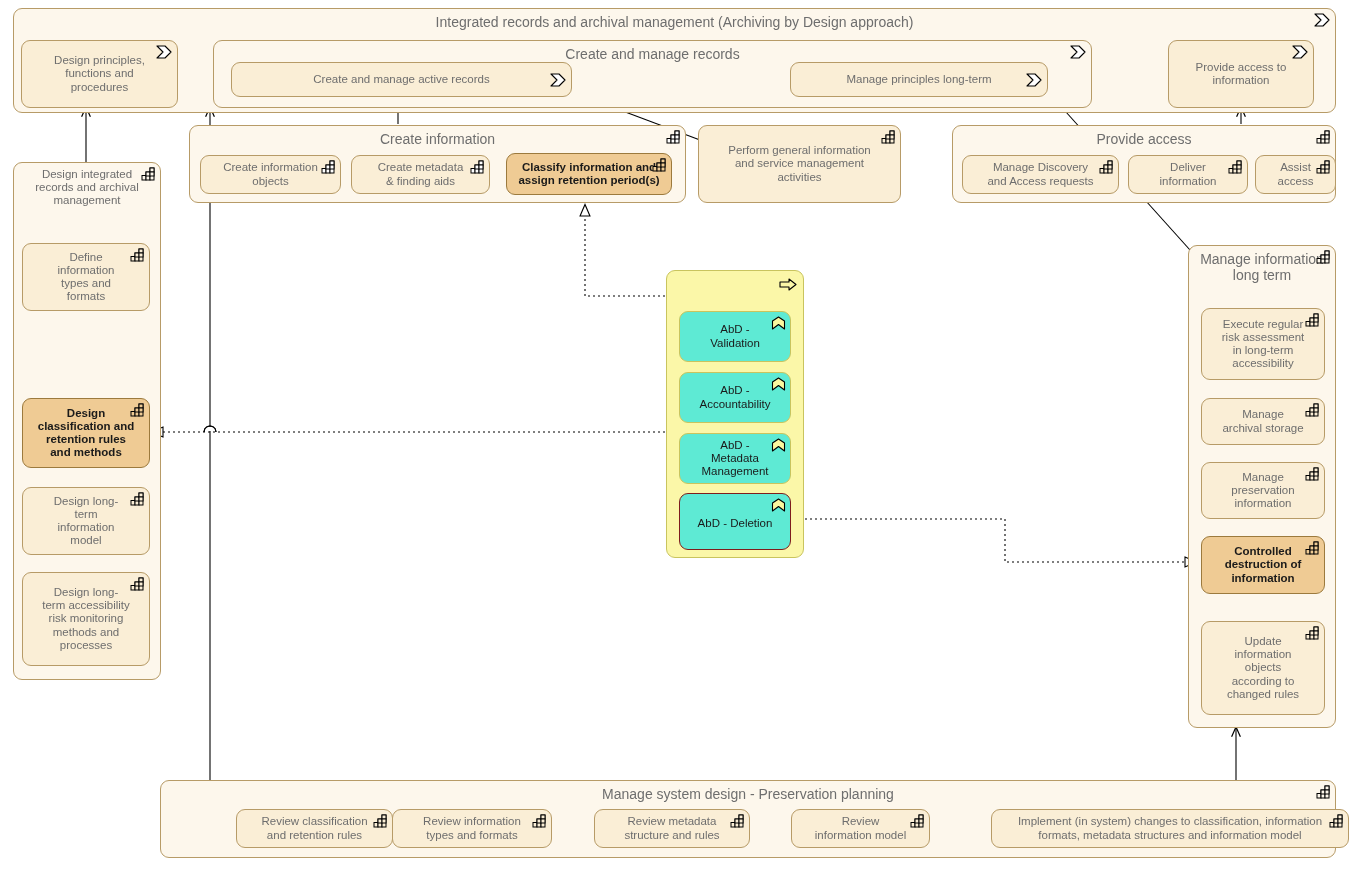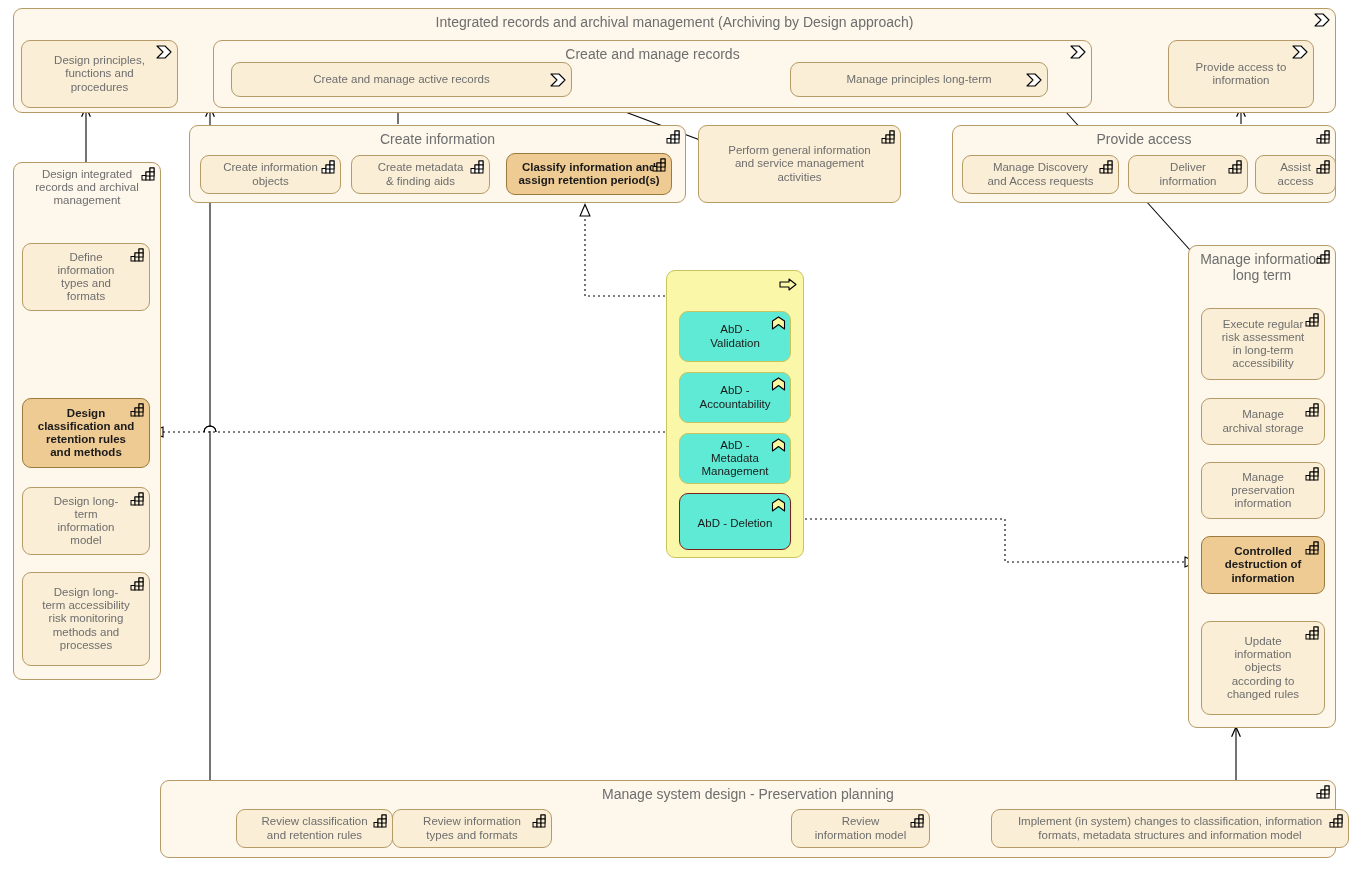--- a/index.html
+++ b/index.html
@@ -587,20 +587,36 @@
             <rect x="1" y="8.5" width="4" height="4.5"></rect>
             <rect x="5" y="5" width="4" height="8"></rect>
             <rect x="9" y="1" width="4" height="12"></rect>
             <rect x="5" y="5" width="4" height="4"></rect>
             <rect x="9" y="1" width="4" height="4"></rect>
             <rect x="9" y="5" width="4" height="4"></rect>
           </g>
         </svg>
     </span>
   </div>
+  <div class="box" style="left:594px;top:809px;width:156px;height:39px;">
+    <div class="lbl"><span>Review metadata
+structure and rules</span></div>
+    <span class="ico tr">
+      <svg width="15" height="14" viewBox="0 0 15 14">
+          <g fill="#faeed6" stroke="#000" stroke-width="1">
+            <rect x="1" y="8.5" width="4" height="4.5"></rect>
+            <rect x="5" y="5" width="4" height="8"></rect>
+            <rect x="9" y="1" width="4" height="12"></rect>
+            <rect x="5" y="5" width="4" height="4"></rect>
+            <rect x="9" y="1" width="4" height="4"></rect>
+            <rect x="9" y="5" width="4" height="4"></rect>
+          </g>
+        </svg>
+    </span>
+  </div>
   <div class="box" style="left:791px;top:809px;width:139px;height:39px;">
     <div class="lbl"><span>Review
 information model</span></div>
     <span class="ico tr">
       <svg width="15" height="14" viewBox="0 0 15 14">
           <g fill="#faeed6" stroke="#000" stroke-width="1">
             <rect x="1" y="8.5" width="4" height="4.5"></rect>
             <rect x="5" y="5" width="4" height="8"></rect>
             <rect x="9" y="1" width="4" height="12"></rect>
             <rect x="5" y="5" width="4" height="4"></rect>

